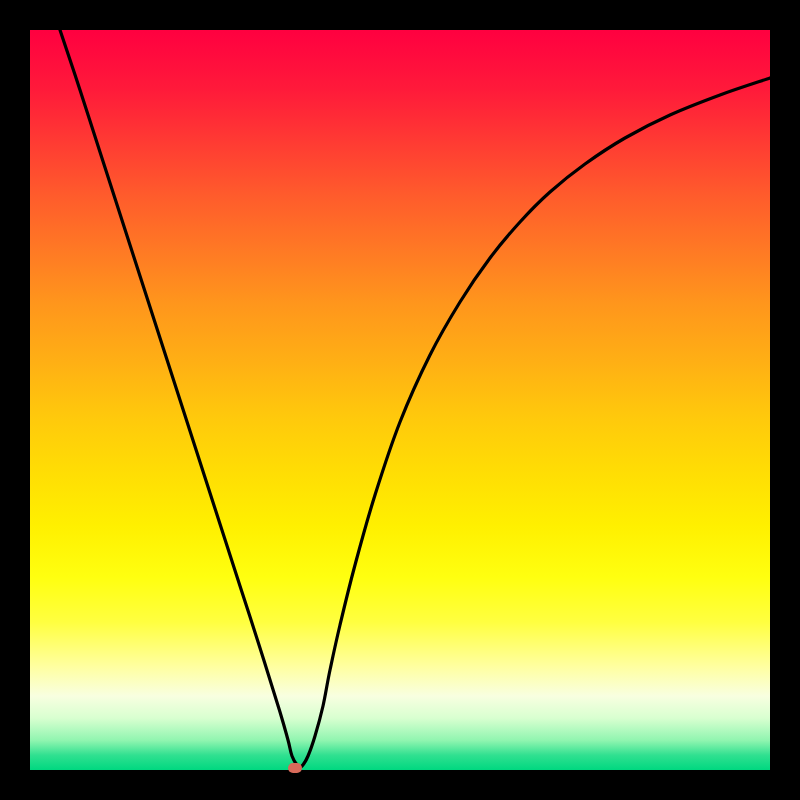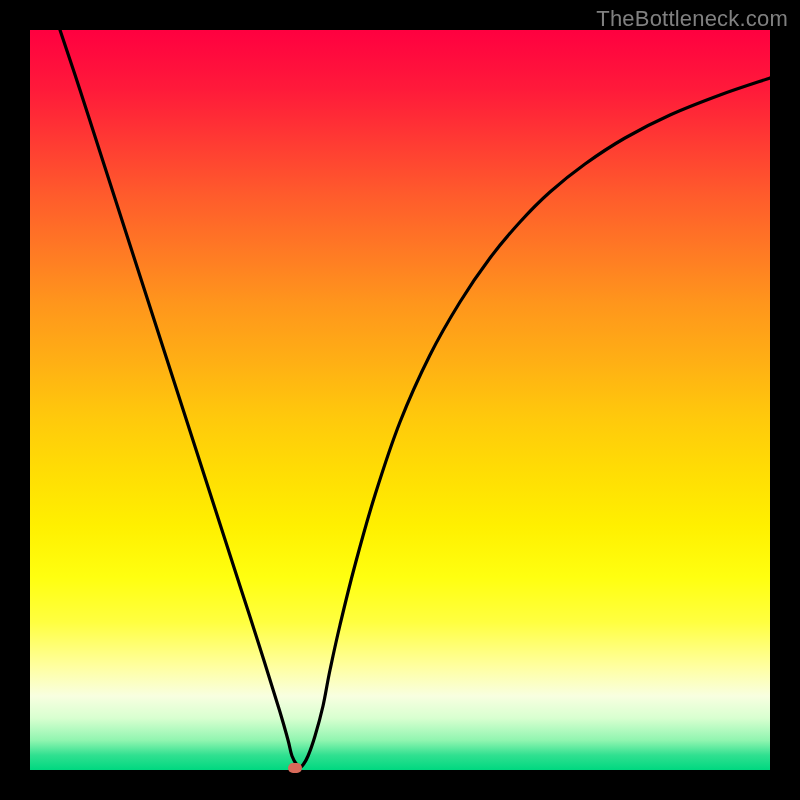--- a/index.html
+++ b/index.html
@@ -55,20 +55,19 @@
     width: 14px; height: 10px;
     background: #d86a5a;
     border-radius: 5px;
     transform: translate(-50%, -50%);
   }
 </style>
 </head>
 <body>
 
 <div class="outer">
-  <div class="watermark">TheBottleneck.com</div>
   <div class="plot-area">
     <svg class="curve" viewBox="0 0 740 740" preserveAspectRatio="none">
       <path id="curve-path" fill="none" stroke="#000000" stroke-width="3.2" stroke-linecap="round" stroke-linejoin="round" d="M 30 0 C 33.6 10.8, 42.8 38.0, 50 60 C 57.2 82.0, 62.8 99.7, 70 122 C 77.2 144.3, 82.8 161.7, 90 184 C 97.2 206.3, 102.8 223.7, 110 246 C 117.2 268.3, 122.8 285.7, 130 308 C 137.2 330.3, 142.8 347.7, 150 370 C 157.2 392.3, 162.8 409.7, 170 432 C 177.2 454.3, 182.8 471.7, 190 494 C 197.2 516.3, 202.8 533.7, 210 556 C 217.2 578.3, 222.8 595.3, 230 618 C 237.2 640.7, 245.0 665.4, 250 682 C 255.0 698.6, 255.8 702.1, 258 710 C 260.2 717.9, 260.2 721.3, 262 726 C 263.8 730.7, 266.2 734.2, 268 736 C 269.8 737.8, 270.2 737.8, 272 736 C 273.8 734.2, 275.7 731.4, 278 726 C 280.3 720.6, 282.3 715.0, 285 706 C 287.7 697.0, 290.3 687.9, 293 676 C 295.7 664.1, 296.9 654.6, 300 640 C 303.1 625.4, 305.5 613.9, 310 595 C 314.5 576.1, 318.7 558.4, 325 535 C 331.3 511.6, 336.9 490.7, 345 465 C 353.1 439.3, 360.1 417.2, 370 392 C 379.9 366.8, 389.2 346.6, 400 325 C 410.8 303.4, 419.2 289.5, 430 272 C 440.8 254.5, 449.2 242.4, 460 228 C 470.8 213.6, 479.2 203.9, 490 192 C 500.8 180.1, 508.3 172.4, 520 162 C 531.7 151.6, 541.5 143.7, 555 134 C 568.5 124.3, 579.7 116.8, 595 108 C 610.3 99.2, 622.9 92.7, 640 85 C 657.1 77.3, 672.0 71.7, 690 65 C 708.0 58.3, 731.0 51.1, 740 48"></path>
     </svg>
     <div class="dot" id="marker-dot" style="left: 265px; top: 738px; background: rgb(216, 106, 90);"></div>
   </div>
 </div>
 
 </body></html>

